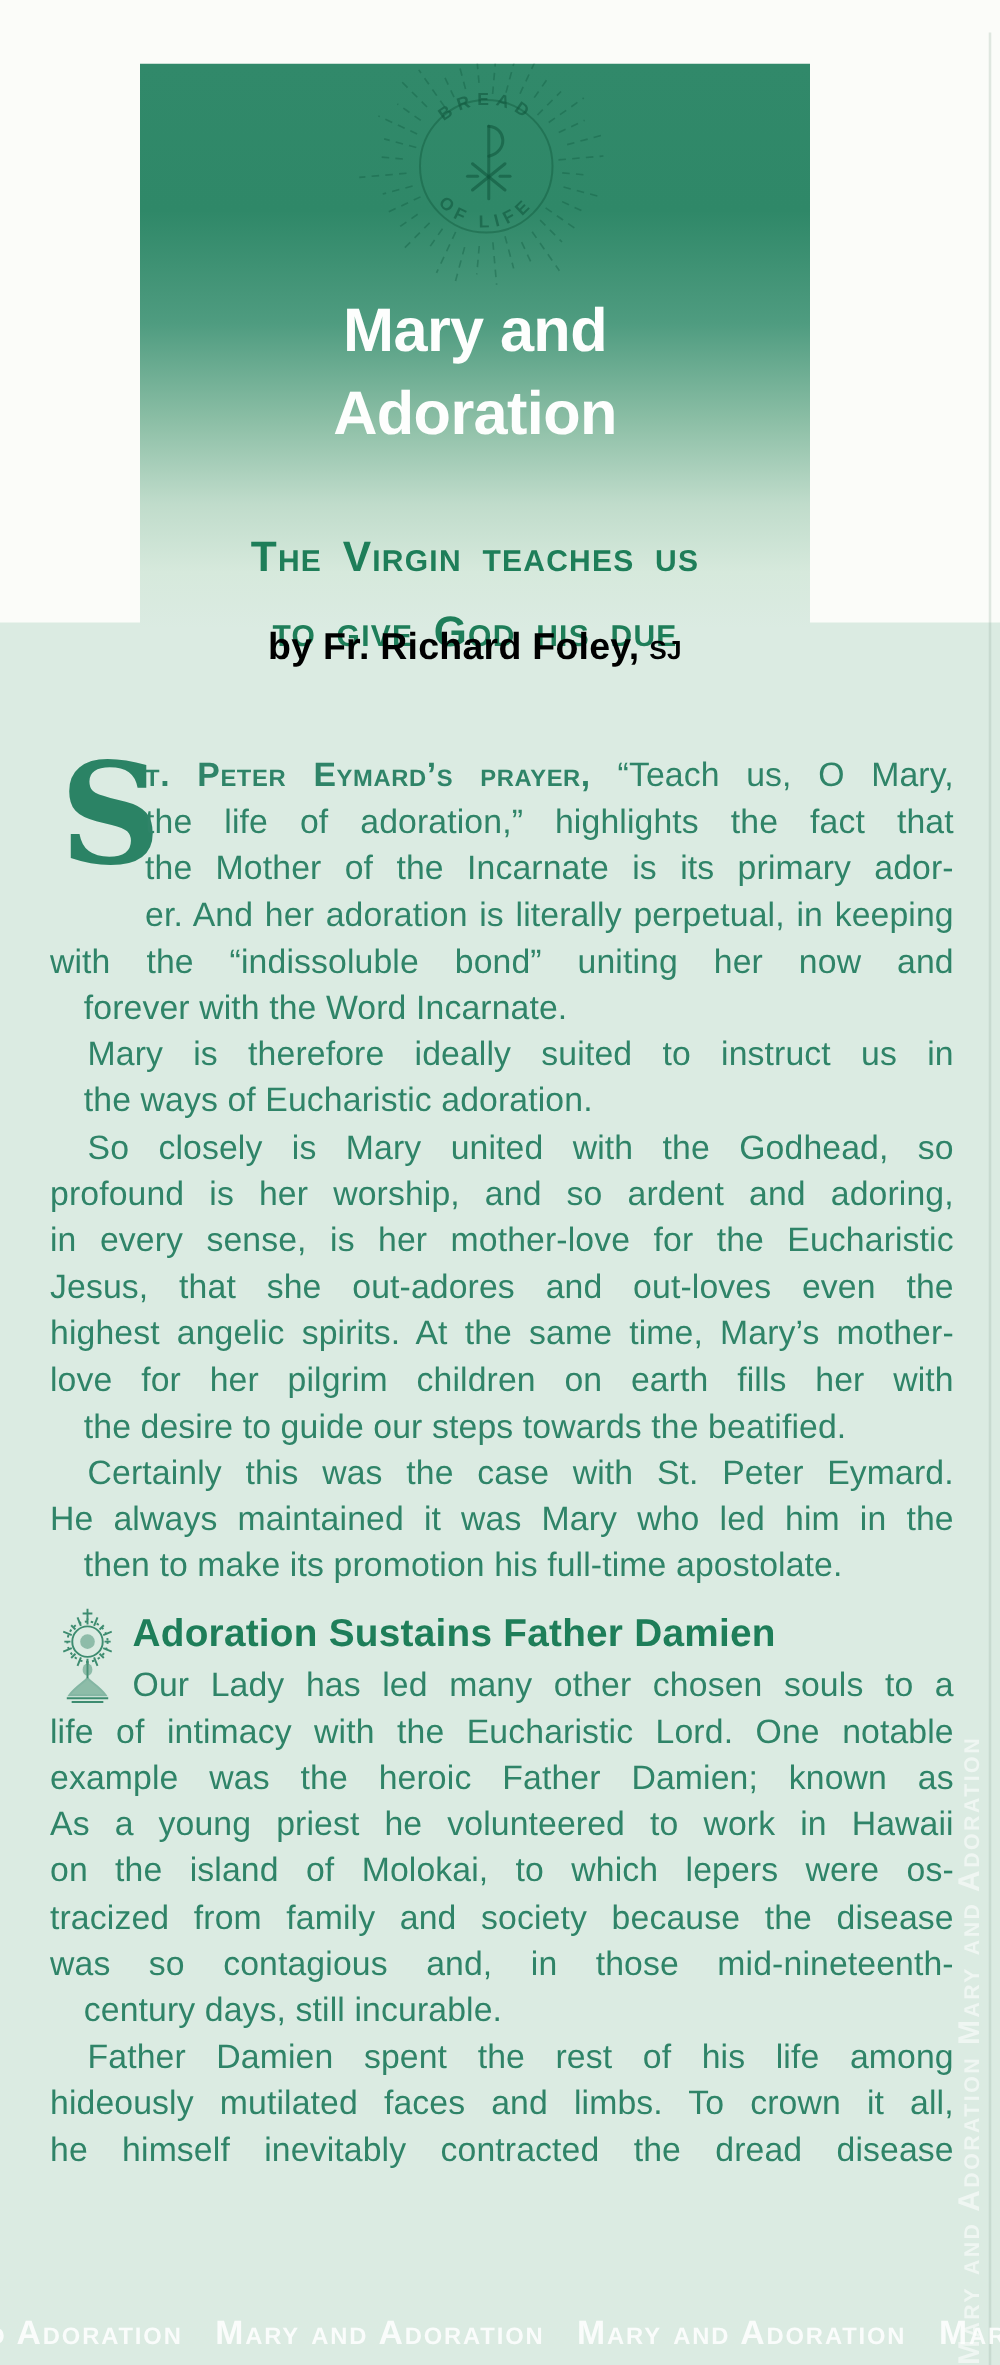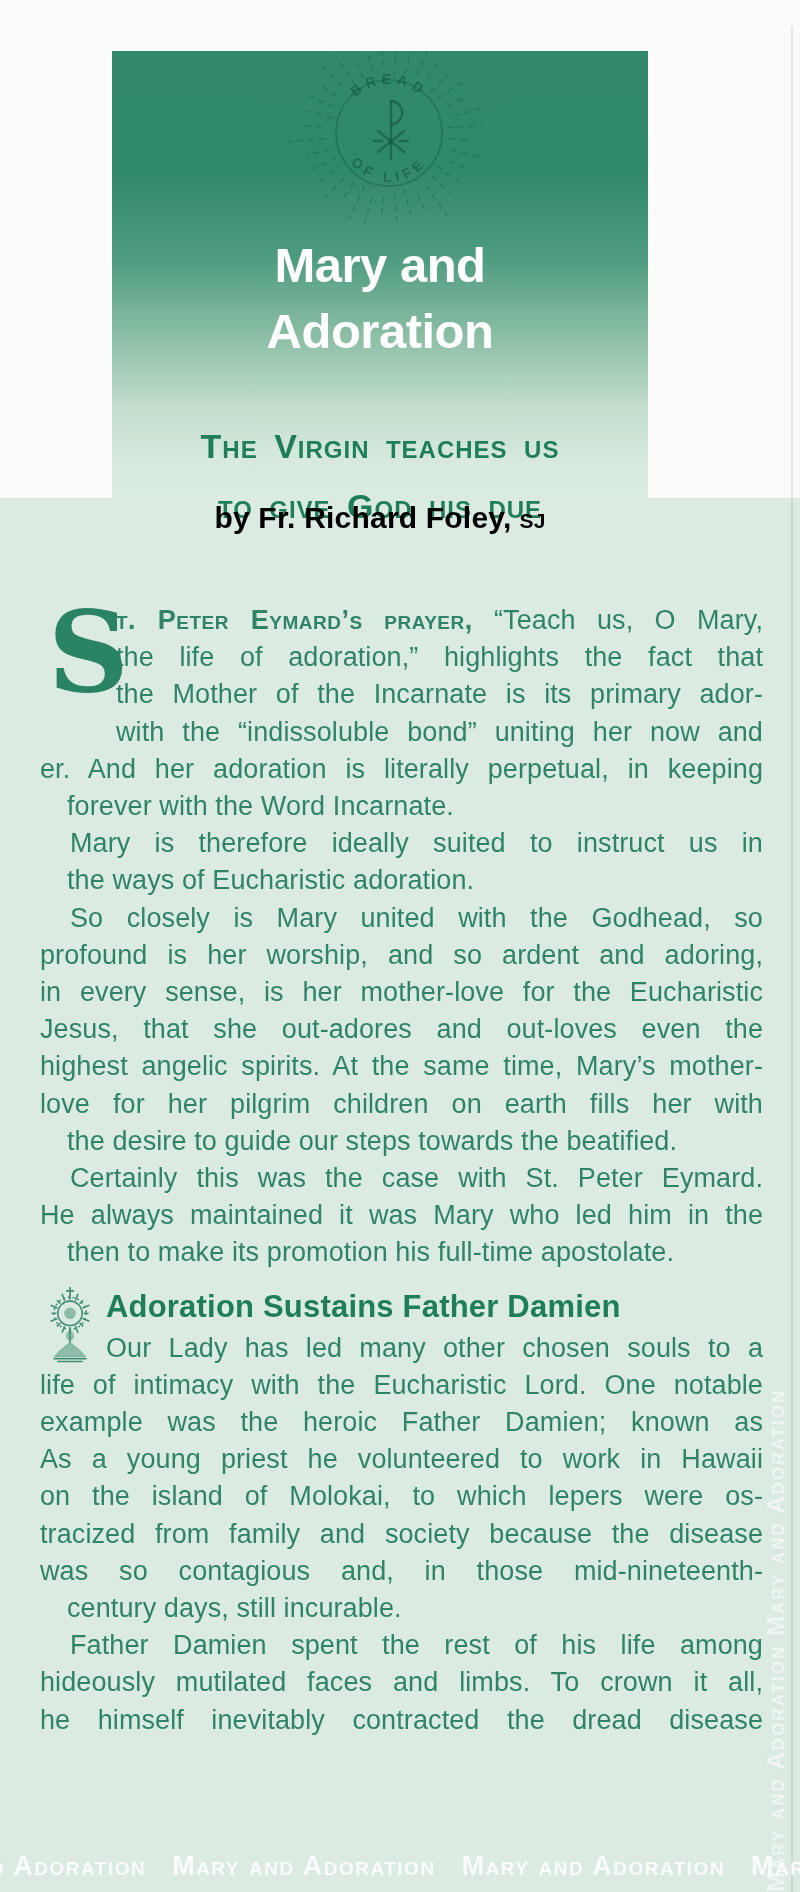--- a/index.html
+++ b/index.html
@@ -179,22 +179,22 @@
     <span>by Fr. Richard Foley,</span><span class="sc">sj</span>
   </div>
 
   <div class="article">
     <div id="paras-main">
         <div class="para">
           <span class="dropcap">S</span>
           <div class="line"><span class="lead">t. Peter Eymard’s prayer,</span> “Teach us, O Mary,</div>
           <div class="line">the life of adoration,” highlights the fact that</div>
           <div class="line">the Mother of the Incarnate is its primary ador-</div>
+          <div class="line">er. And her adoration is literally perpetual, in keeping</div>
           <div class="line">with the “indissoluble bond” uniting her now and</div>
-          <div class="line">er. And her adoration is literally perpetual, in keeping</div>
           <div class="line last">forever with the Word Incarnate.</div>
         </div>
         <div class="para">
           <div class="line indent">Mary is therefore ideally suited to instruct us in</div>
           <div class="line last">the ways of Eucharistic adoration.</div>
         </div>
         <div class="para">
           <div class="line indent">So closely is Mary united with the Godhead, so</div>
           <div class="line">profound is her worship, and so ardent and adoring,</div>
           <div class="line">in every sense, is her mother-love for the Eucharistic</div>

